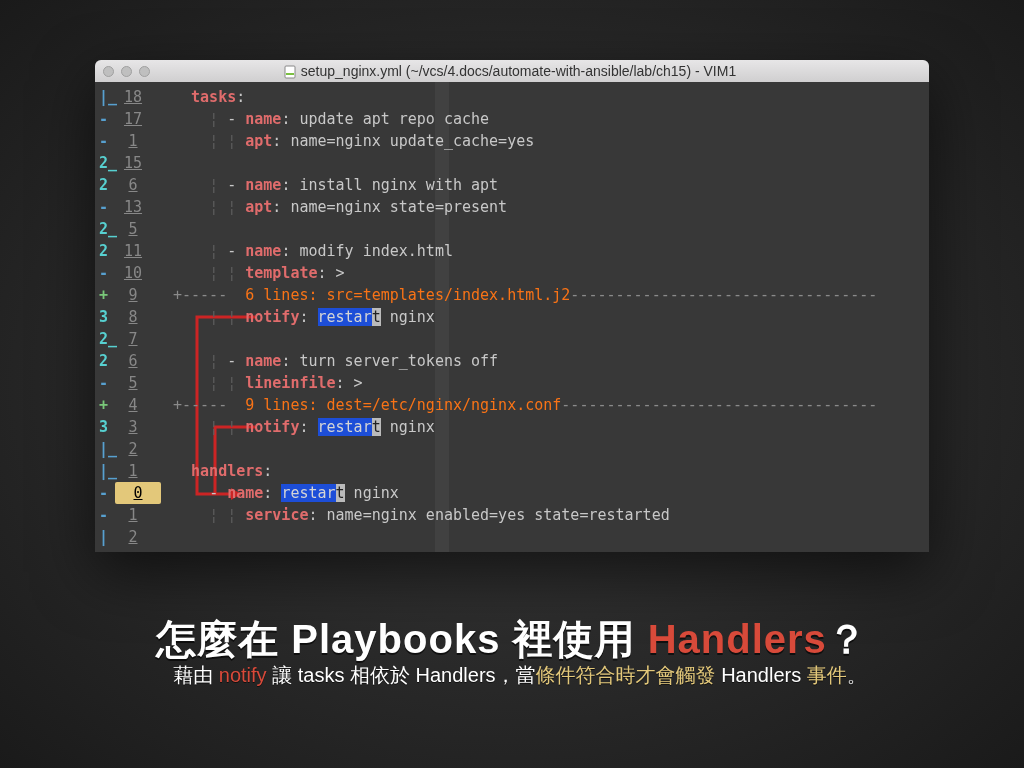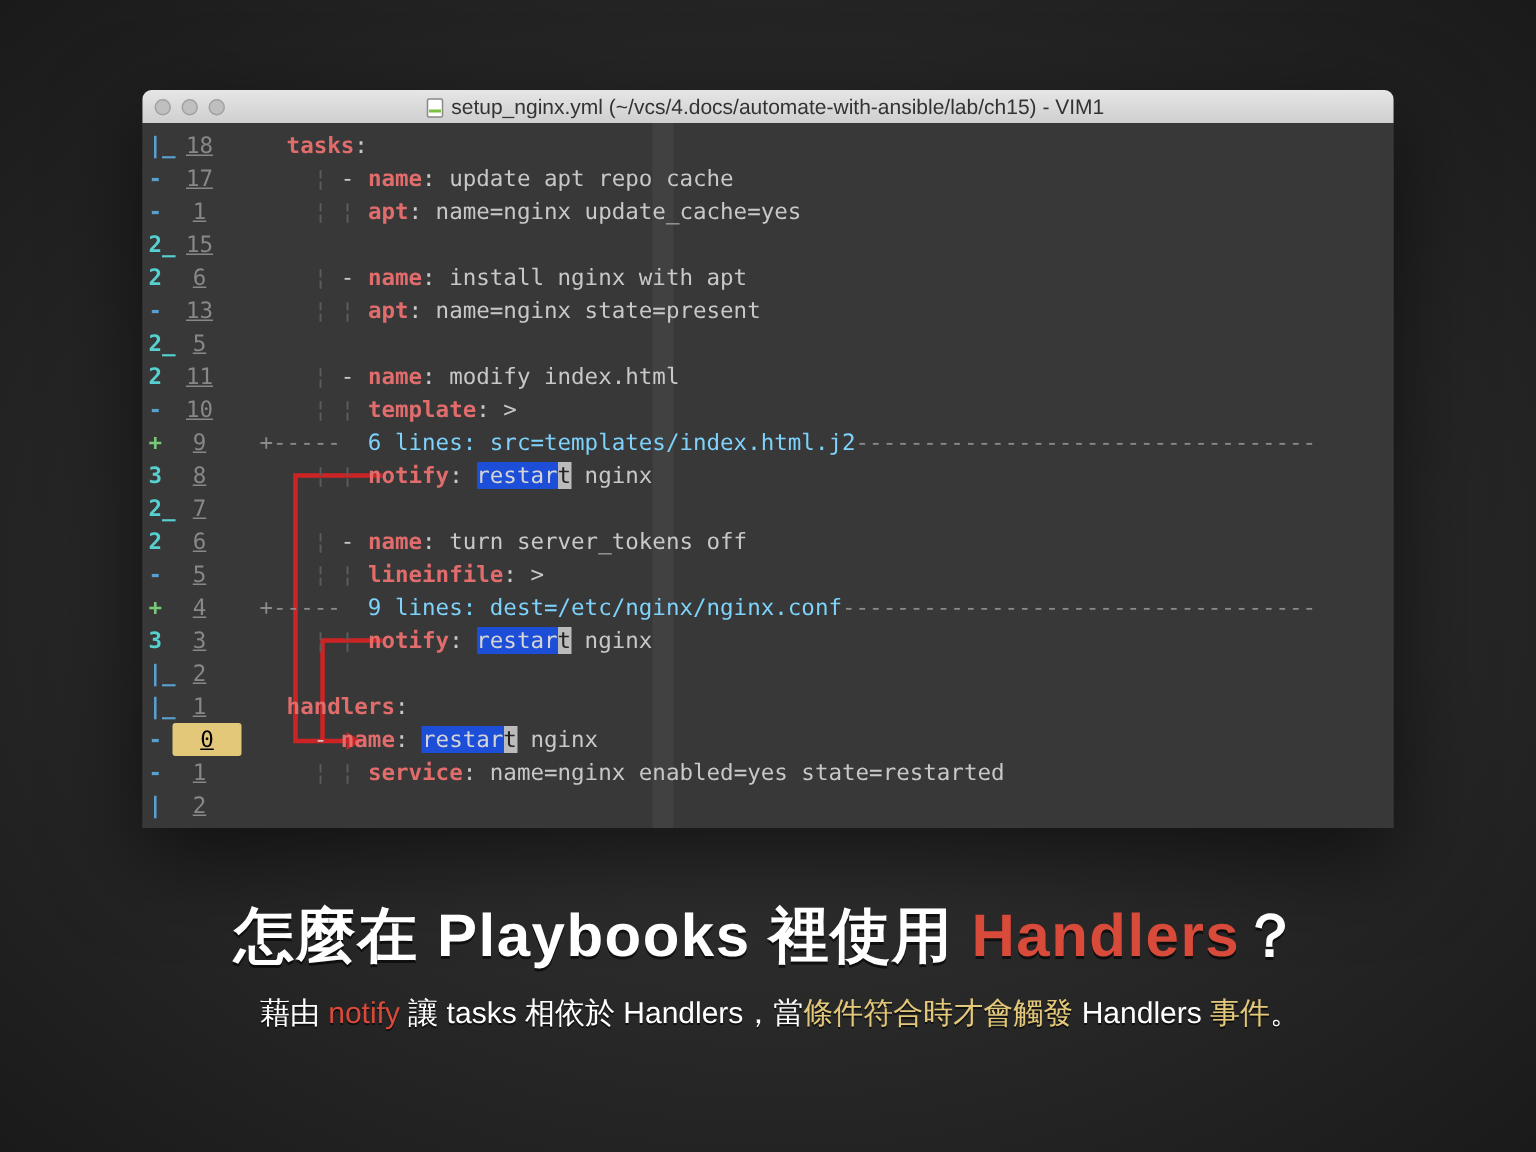--- a/index.html
+++ b/index.html
@@ -46,39 +46,39 @@
 
   .row { display:flex; white-space:pre; height:22px; }
   .sign  { width: 20px; display:inline-block; text-align:left; padding-left:4px; color:#888; flex-shrink:0;}
   .lnum  { width: 46px; display:inline-block; text-align:center; padding-right:10px; color:#888; flex-shrink:0;text-decoration:underline;}
   .code  { flex:1; color:#c8c8c8; position:relative;margin-left:12px; }
   .ruler { position:absolute; top:0; bottom:0; left:340px; width:14px; background:rgba(80,80,80,0.4); z-index:0; }
 
   
   .kw    { color:#e06c6c; font-weight:bold; }
   .grey  { color:#c8c8c8; }
-  .dim   { color:#7dd3fc; }
+  .dim   { color:#f97316; }
   .yel0  { background:#e3c87a; color:#000; padding:0 1px; border-radius:2px; }
   .guide { color:#5c5c5c; }
   .fold  { color:#8a8a8a; }
   .hl { background:#1d4ed8; color:#d5d5d5; padding:0; }
   .hlc { background:#bbb; color:#222; }
 
   .sign .s-aqua { color:#57d0d0; font-weight:bold;margin-top:25px;}
   .sign .s-blue { color:#57a0d0; font-weight:bold;}
   .sign .s-grn  { color:#79c879; font-weight:bold;}
 
   
   .arrows { position:absolute; left:0; top:0; pointer-events:none; }
   .arrows path, .arrows line { stroke:#cc2424; stroke-width:3; fill:none; }
   .arrows polygon { fill:#cc2424; }
 
   
   .heading {
-    position:absolute; left:0; right:0; top:596px;
+    position:absolute; left:0; right:0; top:612px;
     text-align:center;
     font-size:40px; font-weight:700;
     color:#fff;
     text-shadow: 0 2px 0 rgba(0,0,0,0.6);
     letter-spacing:1px;
   }
   .heading .h-red { color:#d84a3a; }
   .subline {
     position:absolute; left:16px; right:0; top:662px;
     text-align:center;

